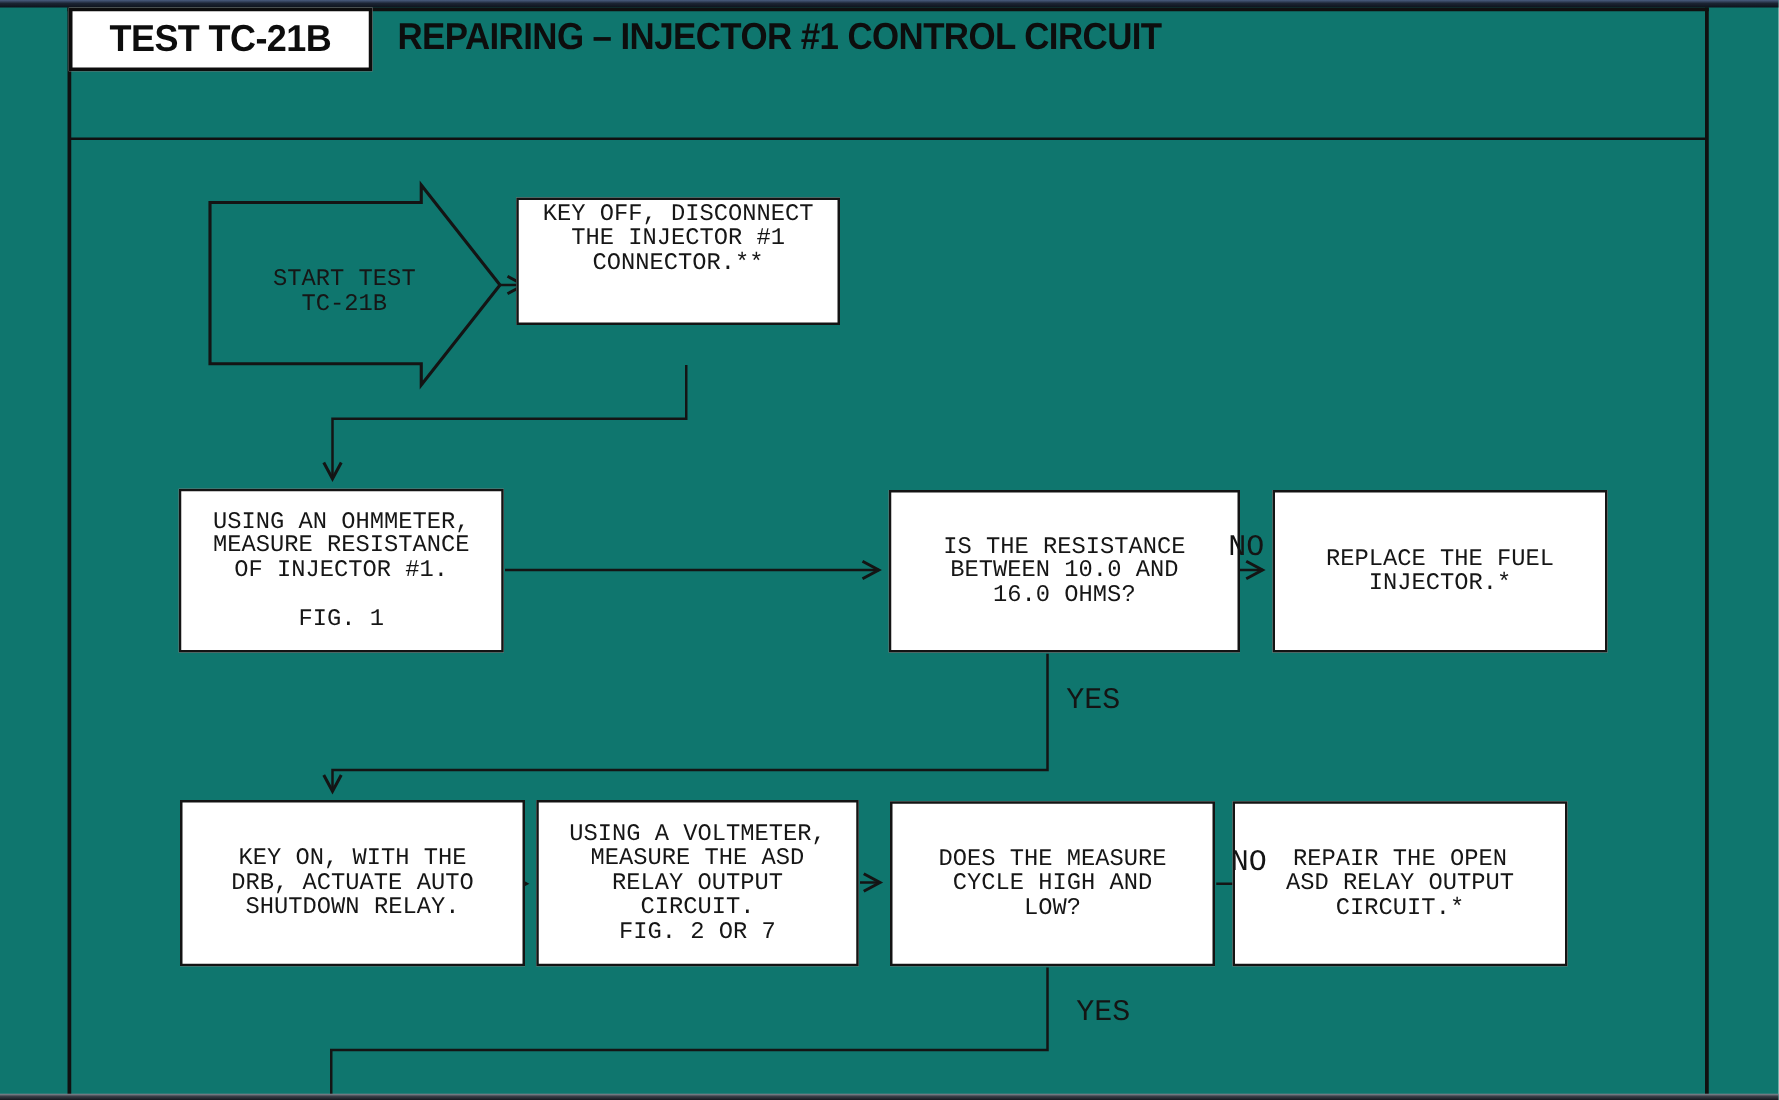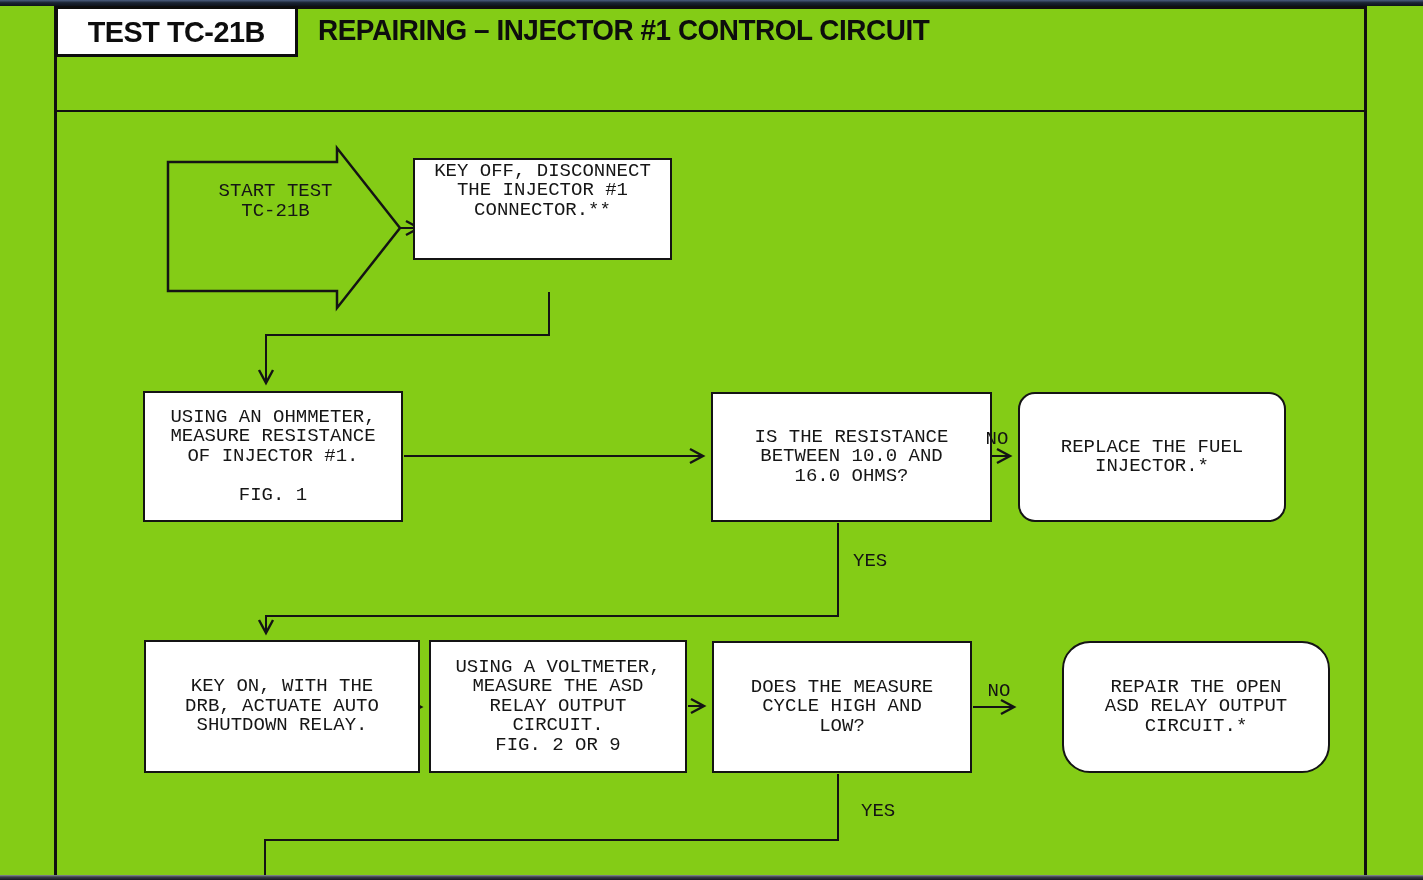--- a/index.html
+++ b/index.html
@@ -1,17 +1,17 @@
 <!DOCTYPE html>
 <html><head>
 <meta charset="utf-8">
 <style>
   html,body { margin:0; padding:0; background:#ffffff; }
   .page {
-    position:relative; width:1423px; height:880px; background:#84cc16;
+    position:relative; width:1423px; height:880px; background:#0f766e;
     overflow:hidden;
     font-family:"Liberation Mono","DejaVu Sans Mono",monospace;
     color:#161616;
   }
   
   .edge-bar { position:absolute; left:0; width:100%; }
   .edge-bar.top { top:0; height:6px; background:linear-gradient(#4a5d80 0%, #1b2433 45%, #0d121c 100%); }
   .edge-bar.bottom { bottom:0; height:5px; background:linear-gradient(#8a8f98 0%, #3a3f48 40%, #15181f 100%); }
 
   
@@ -45,31 +45,31 @@
     position:absolute; box-sizing:border-box; background:#fff;
     border:2px solid #141414;
     display:flex; align-items:center; justify-content:center;
   }
   .lines { display:block; white-space:pre-line; text-align:center;
            font-size:19px; line-height:19.5px; letter-spacing:0; }
 
   .node-key-off    { left:413px; top:158px;  width:259px; height:102px; padding-bottom:36px; }
   .node-ohmmeter   { left:143px; top:391px;  width:260px; height:131px; }
   .node-resistance { left:711px; top:392px;  width:281px; height:130px; }
-  .node-replace    { left:1018px; top:392px; width:268px; height:130px;border-radius:17px; }
+  .node-replace    { left:1018px; top:392px; width:268px; height:130px; }
   .node-key-on     { left:144px; top:640px;  width:276px; height:133px; }
   .node-voltmeter  { left:429px; top:640px;  width:258px; height:133px; }
   .node-voltage    { left:712px; top:641px;  width:260px; height:132px; }
-  .node-repair     { left:1062px; top:641px; width:268px; height:132px;border-radius:28px; }
+  .node-repair     { left:986px; top:641px; width:268px; height:132px; }
 
   .node-start-text {
-    position:absolute; left:168px; top:182px; width:215px; text-align:center;
+    position:absolute; left:168px; top:214px; width:215px; text-align:center;
   }
 
-  .edge-label { position:absolute; font-size:19px; line-height:20px; color:#141414; }
+  .edge-label { position:absolute; font-size:24px; line-height:20px; color:#141414; }
   .label-no-1  { left:976px; top:429px; width:42px; text-align:center; }
   .label-yes-1 { left:853px; top:551px; width:60px; }
   .label-no-2  { left:978px; top:681px; width:42px; text-align:center; }
   .label-yes-2 { left:861px; top:801px; width:60px; }
 </style>
 </head>
 <body>
 
 <div class="page">
 
@@ -145,21 +145,21 @@
     <span class="lines">KEY ON, WITH THE
 DRB, ACTUATE AUTO
 SHUTDOWN RELAY.</span>
   </div>
 
   <div class="box node-voltmeter">
     <span class="lines">USING A VOLTMETER,
 MEASURE THE ASD
 RELAY OUTPUT
 CIRCUIT.
-FIG. 2 OR 9</span>
+FIG. 2 OR 7</span>
   </div>
 
   <div class="box node-voltage">
     <span class="lines">DOES THE MEASURE
 CYCLE HIGH AND
 LOW?</span>
   </div>
 
   <div class="box node-repair">
     <span class="lines">REPAIR THE OPEN

